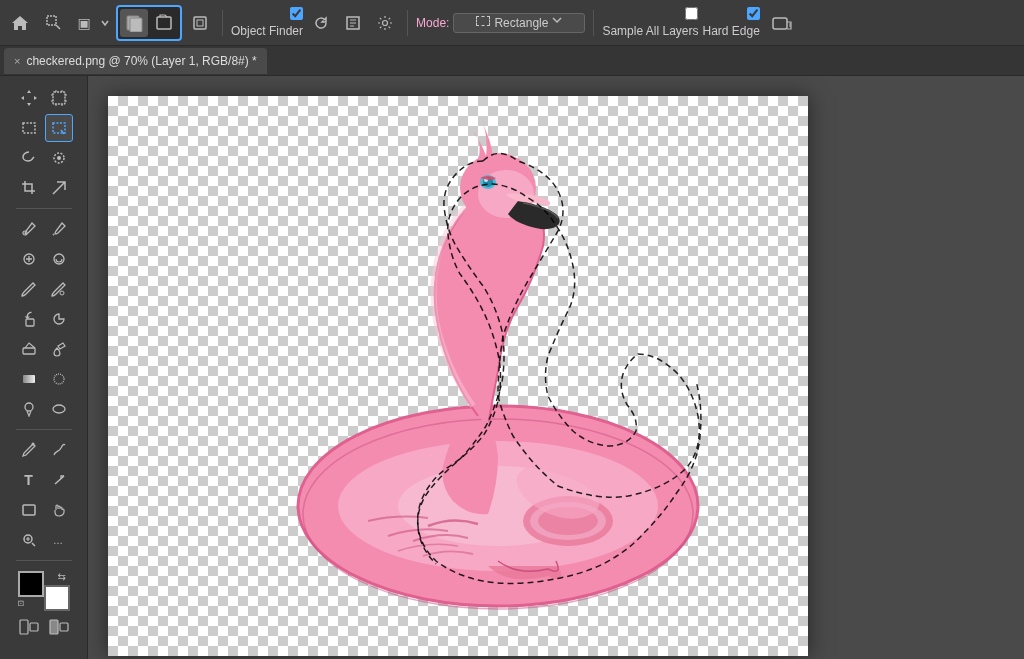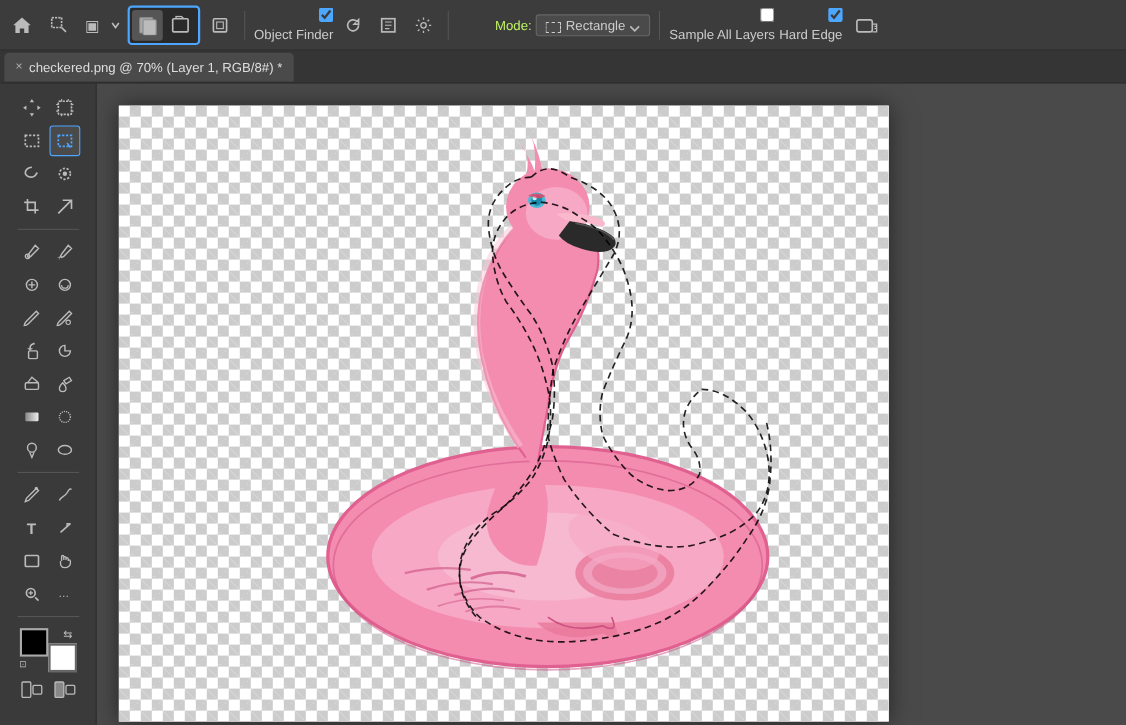--- a/index.html
+++ b/index.html
@@ -35,44 +35,43 @@
     }
     .tb-icon.active-icon {
       background: #555;
     }
     .tb-separator {
       width: 1px; height: 26px;
       background: #555;
       margin: 0 4px;
     }
     .tb-label {
-      color: #bef264;
+      color: #f9a8d4;
       font-size: 12px;
       white-space: nowrap;
-      margin-left: 34px;
     }
     .tb-checkbox-group {
       display: flex; align-items: flex-end; gap: 4px;
       color: #ccc;
       font-size: 12px;
       flex-direction: column;
     }
     .tb-checkbox-group input[type=checkbox] {
       accent-color: #4da6ff;
       width: 13px; height: 13px;
     }
     .tb-dropdown {
       background: #4a4a4a;
       border: 1px solid #666;
       color: #ccc;
       font-size: 12px;
-      padding: 2px 8px;
+      padding: 2px 22px;
       border-radius: 3px;
       cursor: pointer;
-      display: flex; align-items: flex-end; gap: 4px;
+      display: flex; align-items: flex-start; gap: 4px;
     }
     .mode-rect-icon {
       display: inline-block;
       width: 14px; height: 10px;
       border: 1.5px dashed #ccc;
       border-radius: 1px;
     }
 
     
     #tab-bar {

